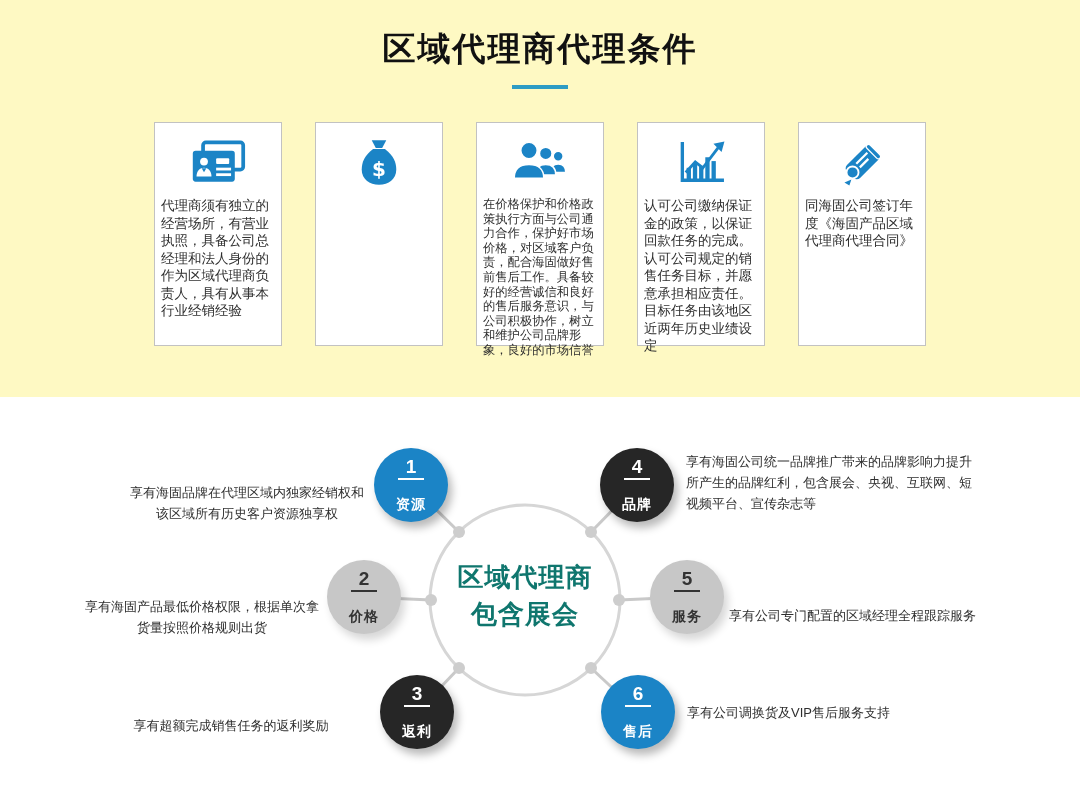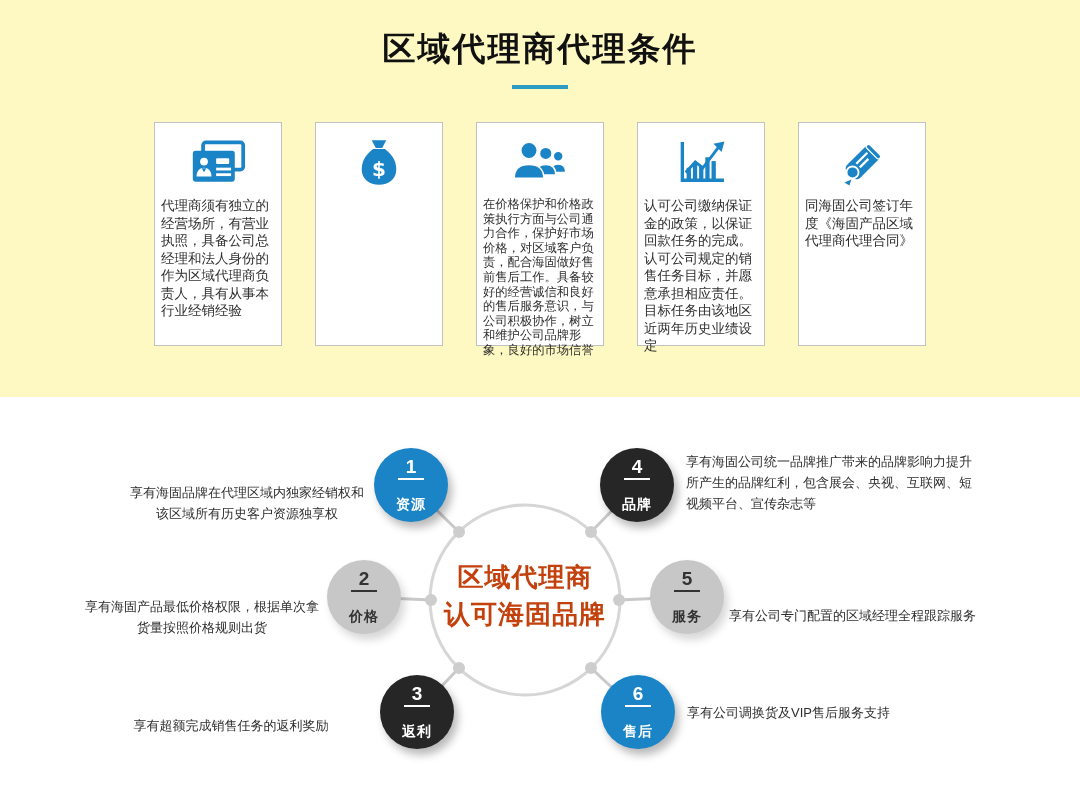--- a/index.html
+++ b/index.html
@@ -31,21 +31,21 @@
   .card-icon{height:52px;display:flex;align-items:center;justify-content:center;margin-bottom:8px;}
   .card-text{
     margin:0;font-size:13.5px;line-height:17.5px;color:#2f2f2f;text-align:left;
   }
   .card-text.small{font-size:12.3px;line-height:14.6px;}
   
   .bottom{position:relative;width:1080px;height:395px;background:#fff;}
   .diagram-svg{position:absolute;left:0;top:0;z-index:0;}
   .center-label{
     position:absolute;left:430px;top:162px;width:190px;z-index:1;
-    text-align:center;font-size:26px;font-weight:700;color:#c2410c;line-height:37px;letter-spacing:1px;
+    text-align:center;font-size:26px;font-weight:700;color:#0f766e;line-height:37px;letter-spacing:1px;
   }
   .bubble{
     position:absolute;z-index:2;width:74px;height:74px;border-radius:50%;
     display:flex;flex-direction:column;align-items:center;justify-content:center;
     box-shadow:4px 6px 9px rgba(0,0,0,0.28);
   }
   .bubble.blue{background:#1b84c6;color:#fff;}
   .bubble.dark{background:#262626;color:#fff;}
   .bubble.gray{background:#c7c7c7;color:#333;box-shadow:4px 6px 9px rgba(0,0,0,0.16);}
   .bubble .num{
@@ -168,21 +168,21 @@
       <circle cx="431" cy="203" r="6"></circle>
       <circle cx="459" cy="271" r="6"></circle>
       <circle cx="591" cy="135" r="6"></circle>
       <circle cx="619" cy="203" r="6"></circle>
       <circle cx="591" cy="271" r="6"></circle>
     </g>
   </svg>
 
   <div class="center-label">
     <div>区域代理商</div>
-    <div>认可海固品牌</div>
+    <div>包含展会</div>
   </div>
 
   <div class="bubble blue" style="left:374px;top:51px">
     <span class="num">1</span>
     <span class="lbl">资源</span>
   </div>
   <div class="bubble gray" style="left:327px;top:163px">
     <span class="num">2</span>
     <span class="lbl">价格</span>
   </div>

